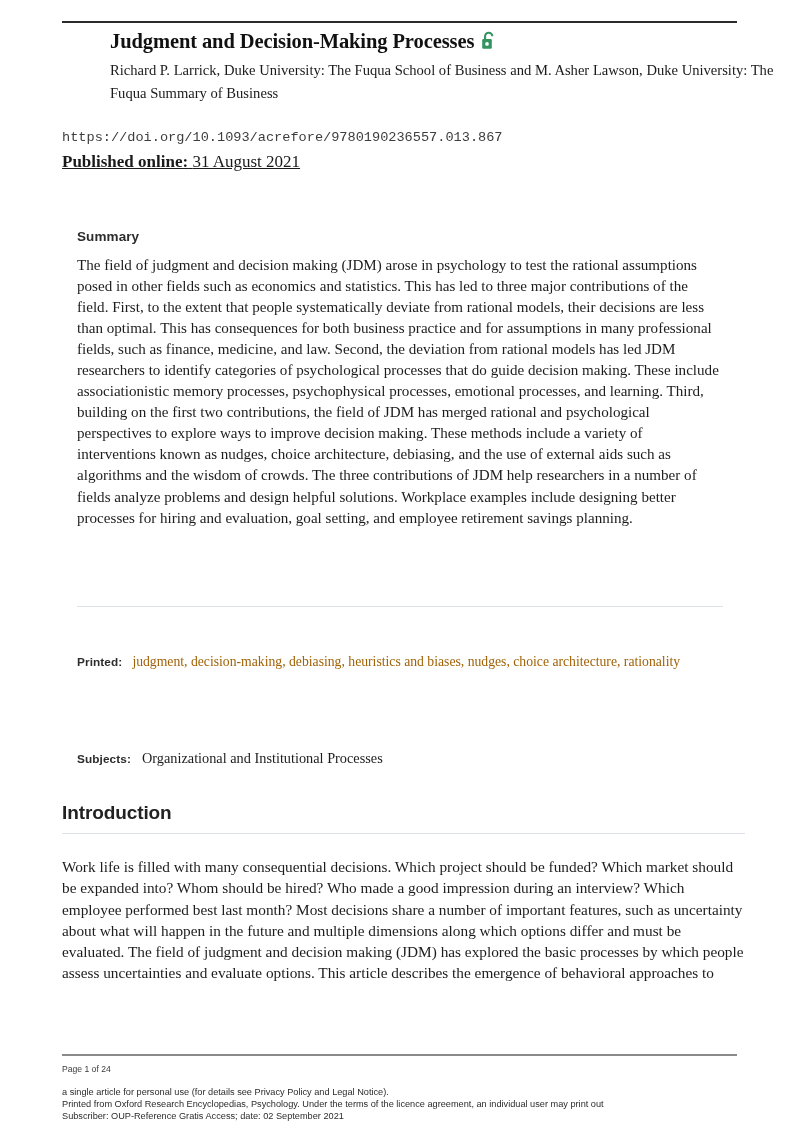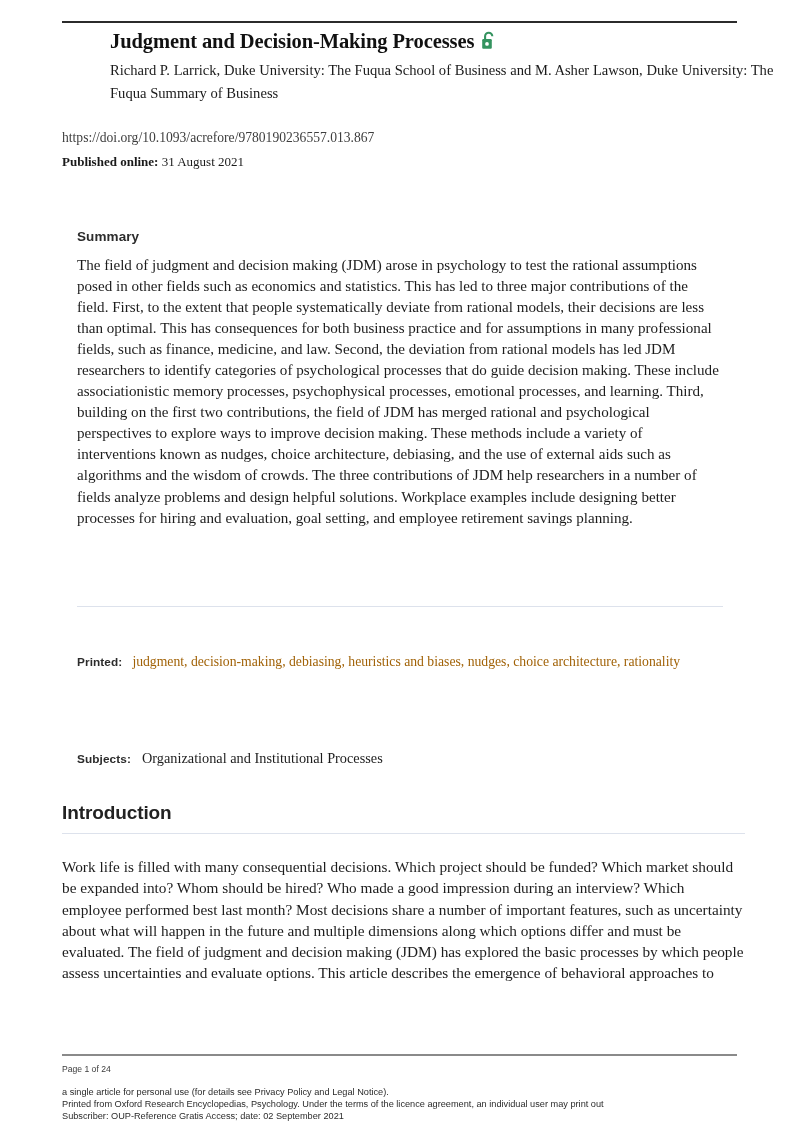--- a/index.html
+++ b/index.html
@@ -71,33 +71,34 @@
   }
 
   
   .meta {
     position: absolute;
     left: 62px;
     top: 128px;
     width: 680px;
   }
   .doi {
-    font-family: Liberation Serif, serif;
+    font-family: Liberation Mono, monospace;
     font-size: 13.6px;
     line-height: 20px;
     color: #3d3d3d;
     text-decoration: none;
     display: block;
   }
   .published {
     font-family: "Liberation Serif", "DejaVu Serif", serif;
-    font-size: 13px;
+    font-size: 17px;
     line-height: 21px;
     color: #1a1a1a;
     margin-top: 3px;
+    text-decoration: underline;
   }
   .published .lbl {
     font-weight: bold;
   }
 
   
   .abstract {
     position: absolute;
     left: 77px;
     top: 228px;

